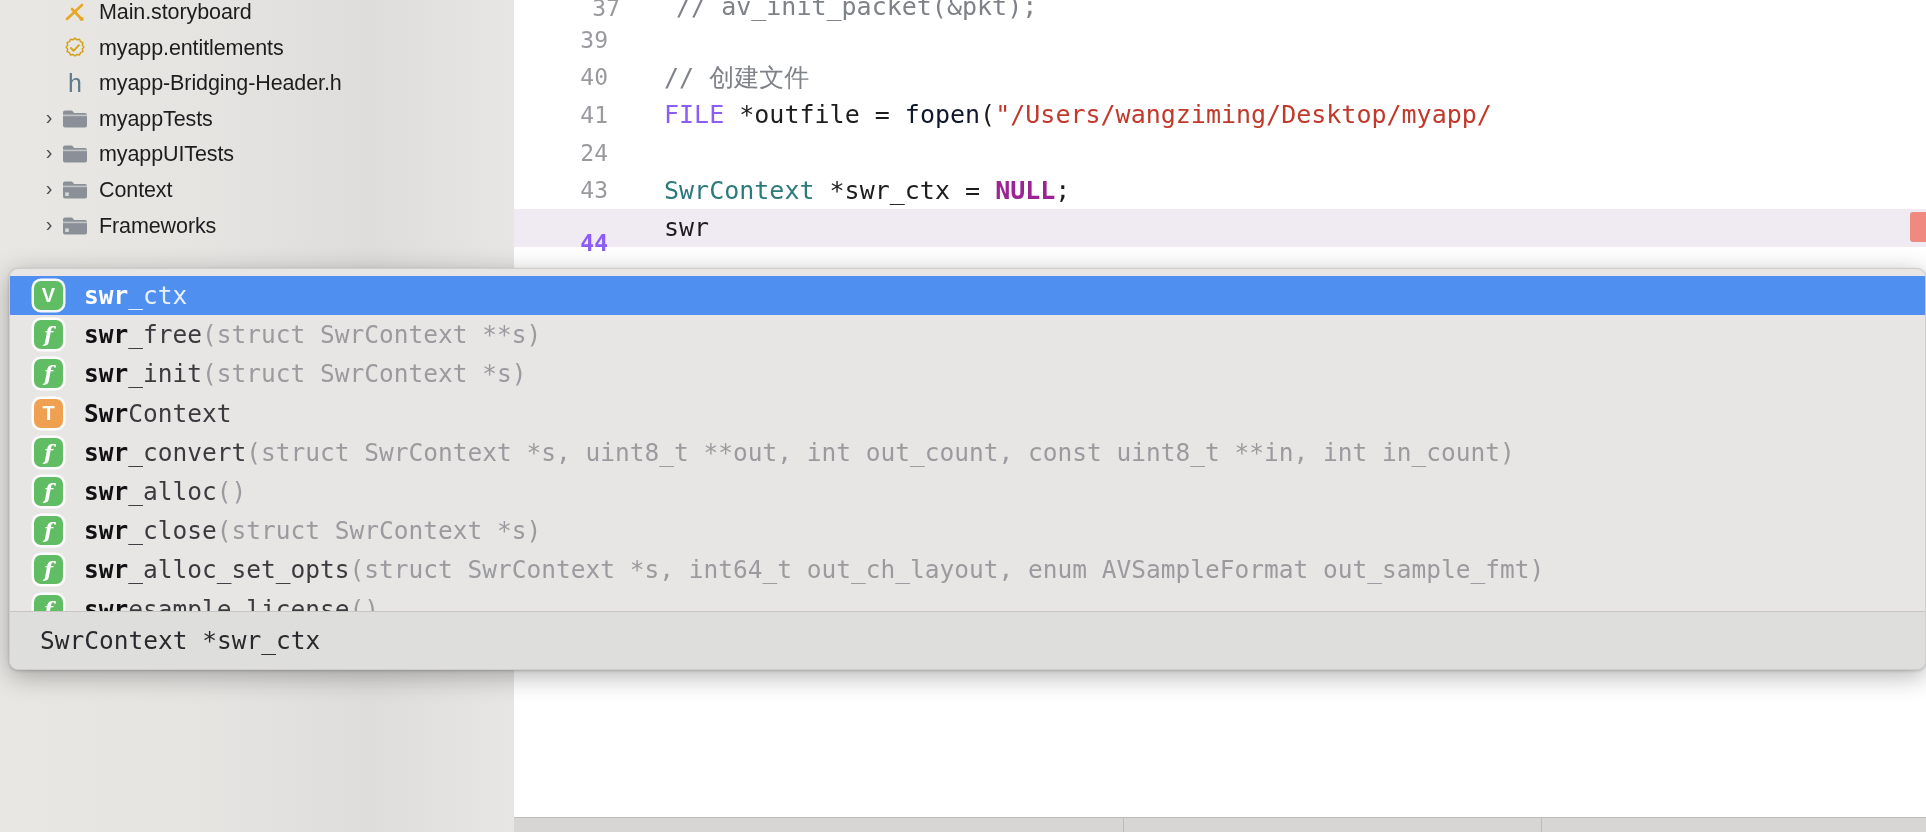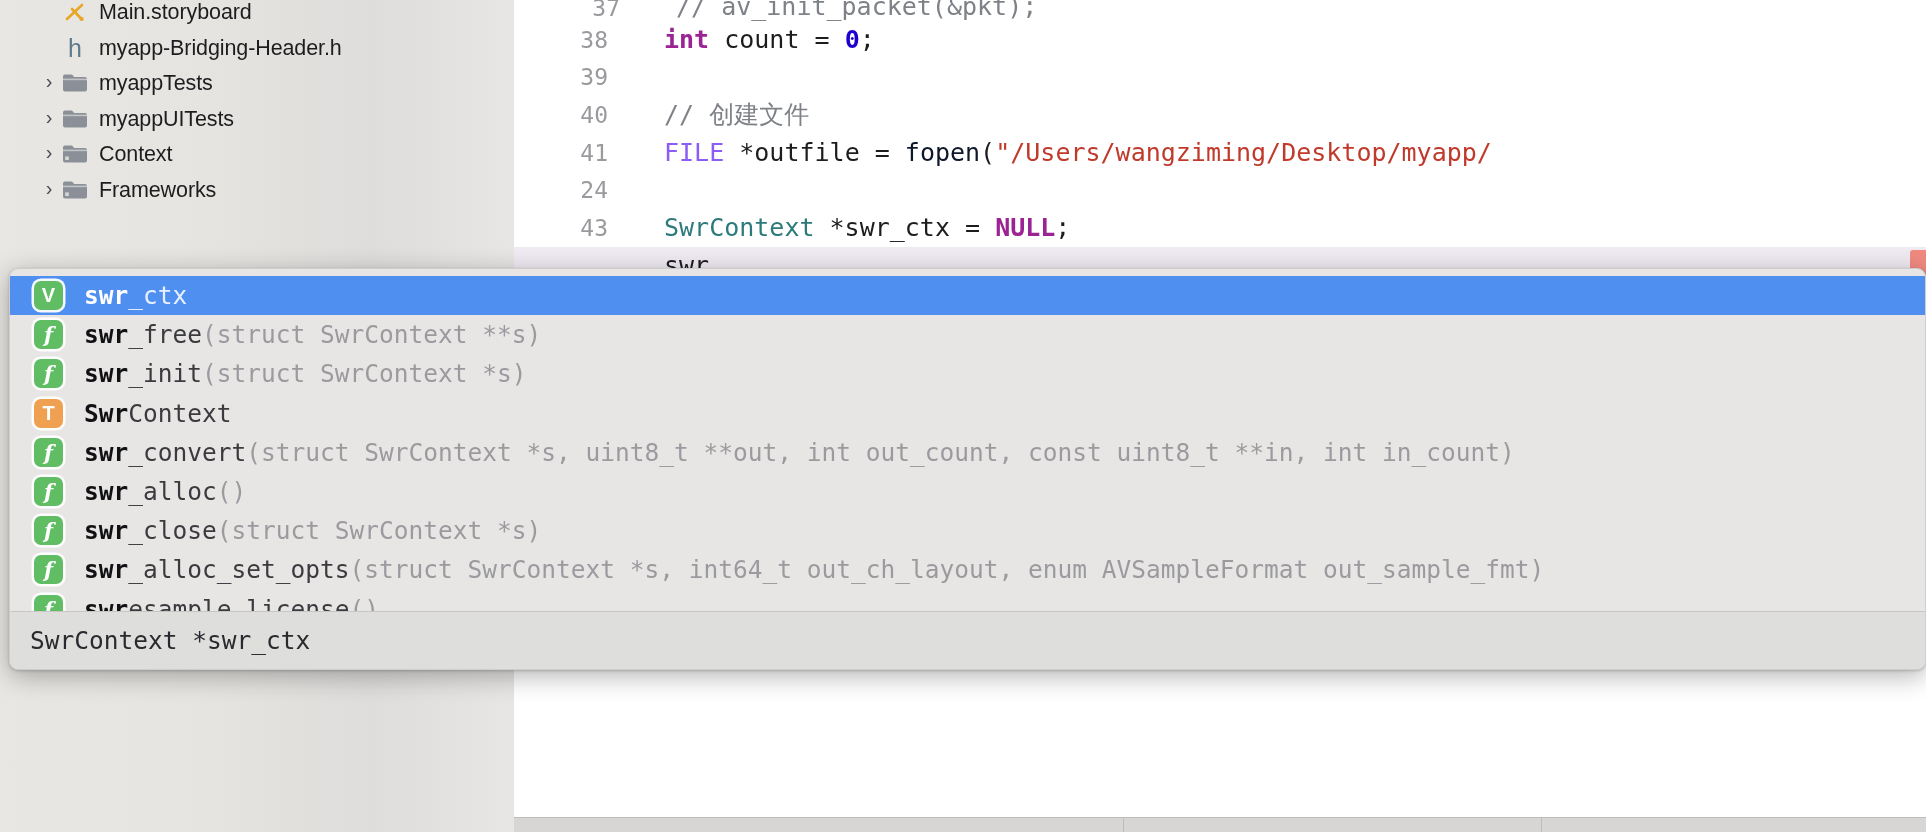--- a/index.html
+++ b/index.html
@@ -72,21 +72,21 @@
     white-space: pre;
   }
   .gutter {
     flex: 0 0 112px;
     text-align: right;
     padding-right: 18px;
     color: #9a9a9e;
     font-size: 23px;
     box-sizing: border-box;
   }
-  .gutter.cur { color: #0c4a6e; font-weight: bold; margin-top: 30px; }
+  .gutter.cur { color: #8b5cf6; font-weight: bold; margin-top: 30px; }
   .code-text { flex: 1 1 auto; padding-left: 38px; }
 
   .tok-kw      { color: #9b2393; font-weight: 600; }
   .tok-kw2     { color: #8b5cf6; font-weight: 400; margin-top: 36px; }
   .tok-num     { color: #1c00cf; font-weight: 600; }
   .tok-plain   { color: #1d1d1f; }
   .tok-comment { color: #7e8287; }
   .tok-str     { color: #c0392b; }
   .tok-fn      { color: #0f172a; }
   .tok-type    { color: #2c7a7b; }
@@ -174,21 +174,21 @@
 
   #ac-footer {
     position: absolute;
     left: 0; bottom: 0;
     width: 100%;
     height: 58px;
     background: #dededd;
     border-top: 1px solid #c7c6c5;
     display: flex;
     align-items: center;
-    padding-left: 20px;
+    padding-left: 30px;
     box-sizing: border-box;
     font-family: "DejaVu Sans Mono", "Liberation Mono", monospace;
     font-size: 24.5px;
     color: #2a2a2e;
     white-space: nowrap;
   }
 </style>
 </head>
 <body>
 
@@ -201,20 +201,30 @@
       <span class="tree-icon">
         <svg width="24" height="24" viewBox="0 0 24 24">
           <path d="M4 19 L19 5" stroke="#e8a626" stroke-width="2.6" stroke-linecap="round" fill="none"></path>
           <path d="M9 9 L18.5 19" stroke="#e8a626" stroke-width="2.6" stroke-linecap="round" fill="none"></path>
           <circle cx="18.6" cy="19" r="2.1" fill="#e8a626"></circle>
         </svg>
       </span>
       <span class="tree-label">Main.storyboard</span>
     </div>
 
+    <div class="tree-row" style="top:0px;">
+      <span class="disc empty">›</span>
+      <span class="tree-icon">
+        <svg width="24" height="24" viewBox="0 0 24 24">
+          <path d="M12 2.2 l2.0 1.6 2.5-0.6 1.0 2.4 2.4 1.0-0.6 2.5 1.6 2.0-1.6 2.0 0.6 2.5-2.4 1.0-1.0 2.4-2.5-0.6-2.0 1.6-2.0-1.6-2.5 0.6-1.0-2.4-2.4-1.0 0.6-2.5-1.6-2.0 1.6-2.0-0.6-2.5 2.4-1.0 1.0-2.4 2.5 0.6z" fill="none" stroke="#d4a017" stroke-width="1.5" stroke-linejoin="round"></path>
+          <path d="M8 12 l2.6 2.8 5.3-5.6" fill="none" stroke="#d4a017" stroke-width="1.9" stroke-linecap="round" stroke-linejoin="round"></path>
+        </svg>
+      </span>
+      <span class="tree-label">myapp.entitlements</span>
+    </div>
 
     <div class="tree-row" style="top:0px;">
       <span class="disc empty">›</span>
       <span class="tree-icon">
         <span style="font-family:'Liberation Sans',sans-serif;font-size:25px;color:#5f7b8c;font-weight:400;line-height:1;">h</span>
       </span>
       <span class="tree-label">myapp-Bridging-Header.h</span>
     </div>
 
     <div class="tree-row">
@@ -264,24 +274,20 @@
     </div>
   </div>
 
   <div id="editor">
 
     <div class="code-line" style="height:21px; align-items:flex-end;padding-left:12px;">
       <span class="gutter">37</span>
       <span class="code-text"><span class="tok-comment">// av_init_packet(&amp;pkt);</span></span>
     </div>
 
-    <div class="code-line">
-      <span class="gutter">38</span>
-      <span class="code-text"><span class="tok-kw">int</span><span class="tok-plain"> count = </span><span class="tok-num">0</span><span class="tok-plain">;</span></span>
-    </div>
 
     <div class="code-line">
       <span class="gutter">39</span>
       <span class="code-text"></span>
     </div>
 
     <div class="code-line">
       <span class="gutter">40</span>
       <span class="code-text"><span class="tok-comment">// 创建文件</span></span>
     </div>

